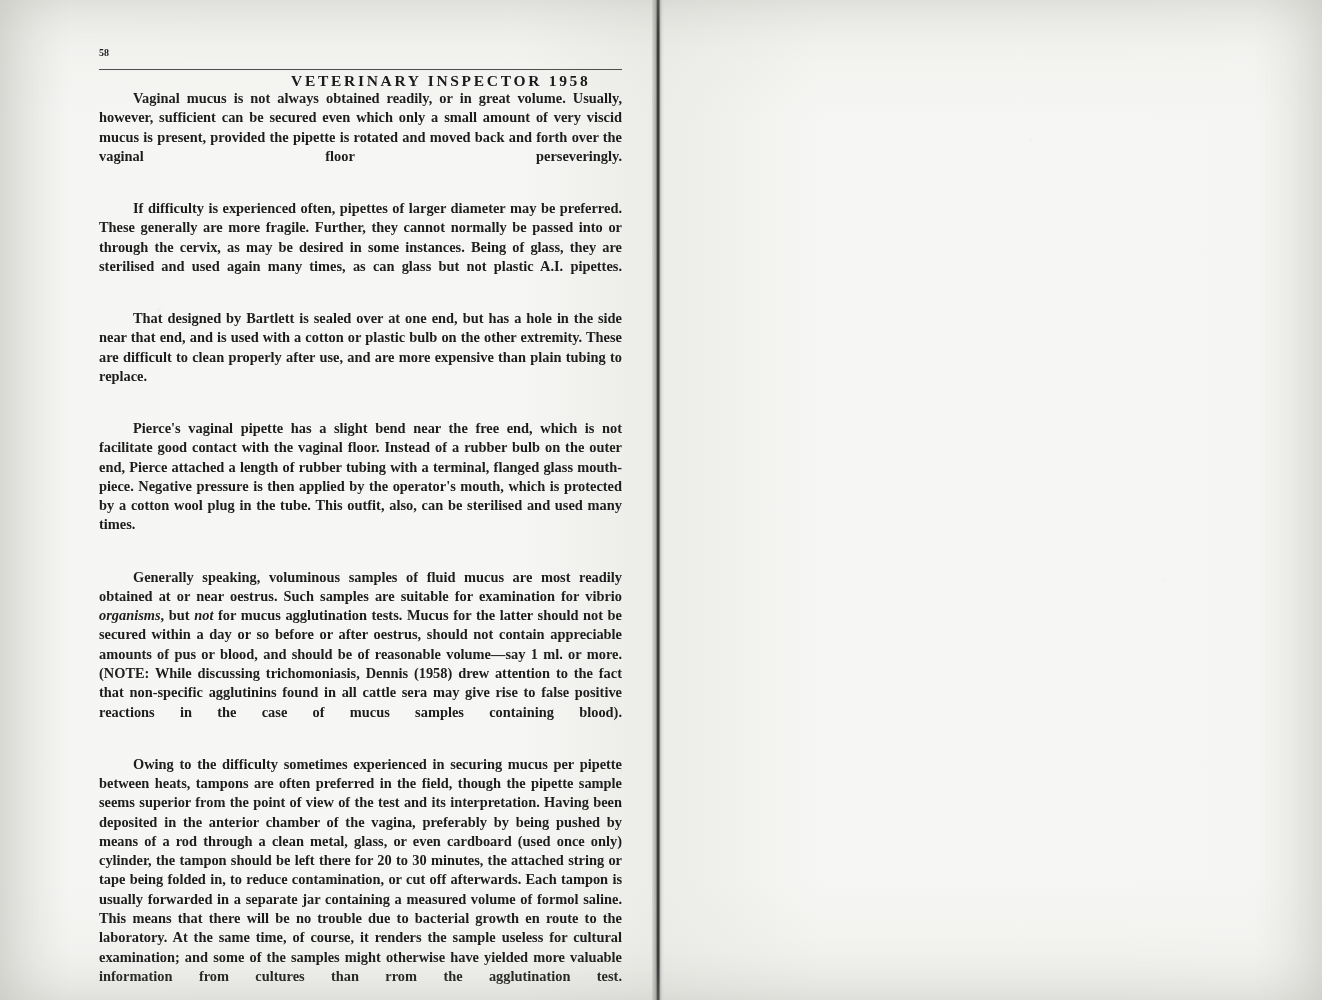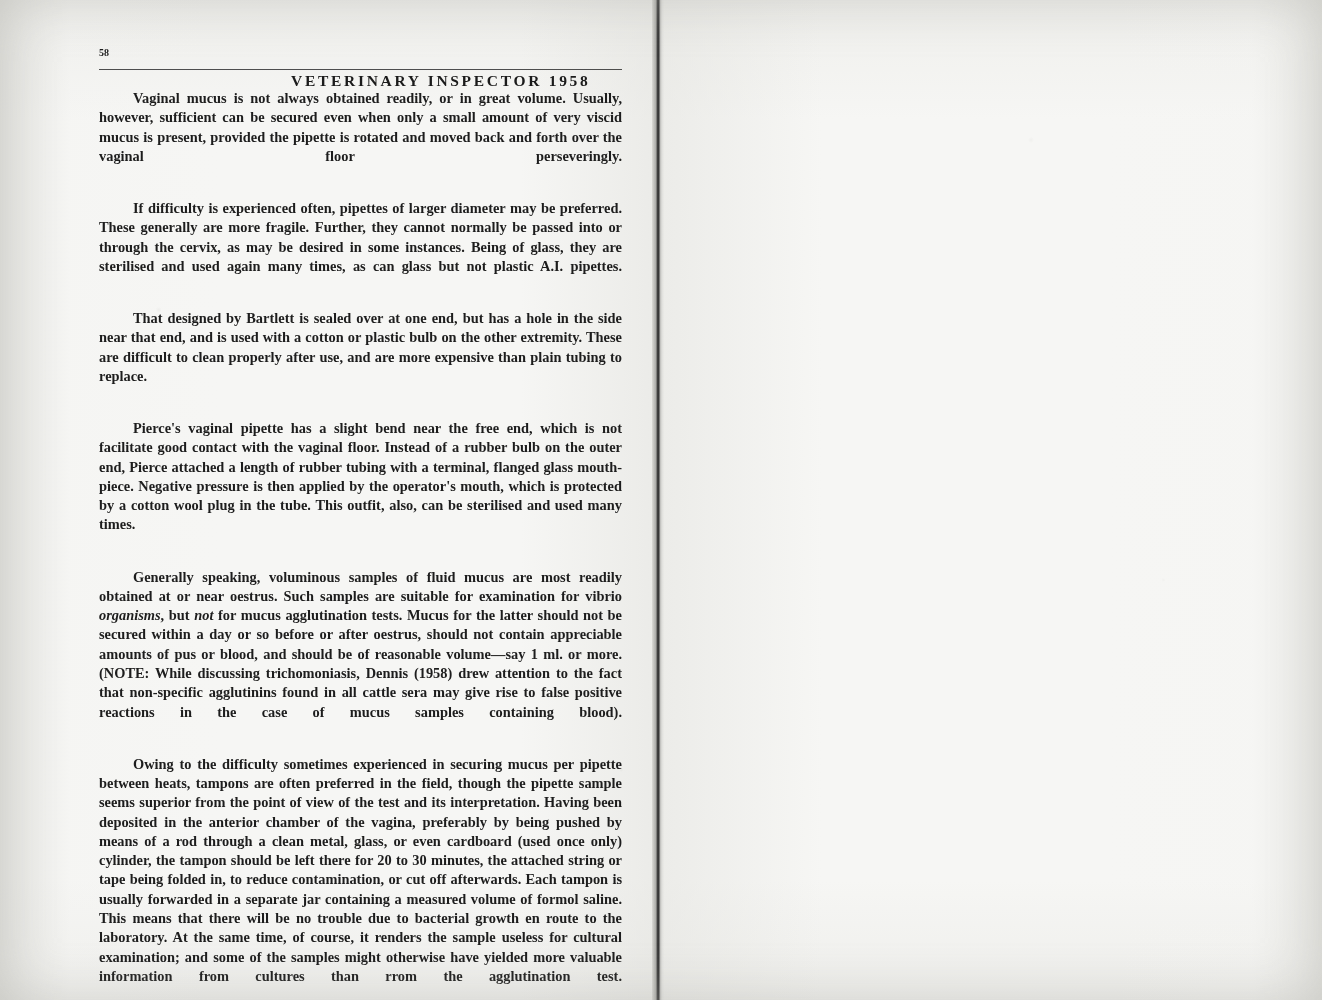--- a/index.html
+++ b/index.html
@@ -180,21 +180,21 @@
     <div class="typeblock">
 
       <div class="runhead">
         <span class="folio">58</span>
         <span class="runhead-title">VETERINARY INSPECTOR 1958</span>
       </div>
       <div class="rule"></div>
 
       <div class="body">
 
-        <p class="para">Vaginal mucus is not always obtained readily, or in great volume. Usually, however, sufficient can be secured even when only a small amount of very viscid mucus is present, provided the pipette is rotated and moved back and forth over the vaginal floor perseveringly.</p>
+        <p class="para">Vaginal mucus is not always obtained readily, or in great volume. Usually, however, sufficient can be secured even which only a small amount of very viscid mucus is present, provided the pipette is rotated and moved back and forth over the vaginal floor perseveringly.</p>
 
         <p class="para">If difficulty is experienced often, pipettes of larger diameter may be preferred. These generally are more fragile. Further, they cannot normally be passed into or through the cervix, as may be desired in some instances. Being of glass, they are sterilised and used again many times, as can glass but not plastic A.I. pipettes.</p>
 
         <p class="para">That designed by Bartlett is sealed over at one end, but has a hole in the side near that end, and is used with a cotton or plastic bulb on the other extremity. These are difficult to clean properly after use, and are more expensive than plain tubing to replace.</p>
 
         <p class="para">Pierce's vaginal pipette has a slight bend near the free end, which is not facilitate good contact with the vaginal floor. Instead of a rubber bulb on the outer end, Pierce attached a length of rubber tubing with a terminal, flanged glass mouth-piece. Negative pressure is then applied by the operator's mouth, which is protected by a cotton wool plug in the tube. This outfit, also, can be sterilised and used many times.</p>
 
         <p class="para"><span>Generally speaking, voluminous samples of fluid mucus are most readily obtained at or near oestrus. Such samples are suitable for examination for vibrio </span><i>organisms</i><span>, but </span><i>not</i><span> for mucus agglutination tests. Mucus for the latter should not be secured within a day or so before or after oestrus, should not contain appreciable amounts of pus or blood, and should be of reasonable volume—say 1 ml. or more. (NOTE: While discussing trichomoniasis, Dennis (1958) drew attention to the fact that non-specific agglutinins found in all cattle sera may give rise to false positive reactions in the case of mucus samples containing blood).</span></p>
 
         <p class="para">Owing to the difficulty sometimes experienced in securing mucus per pipette between heats, tampons are often preferred in the field, though the pipette sample seems superior from the point of view of the test and its interpretation. Having been deposited in the anterior chamber of the vagina, preferably by being pushed by means of a rod through a clean metal, glass, or even cardboard (used once only) cylinder, the tampon should be left there for 20 to 30 minutes, the attached string or tape being folded in, to reduce contamination, or cut off afterwards. Each tampon is usually forwarded in a separate jar containing a measured volume of formol saline. This means that there will be no trouble due to bacterial growth en route to the laboratory. At the same time, of course, it renders the sample useless for cultural examination; and some of the samples might otherwise have yielded more valuable information from cultures than rrom the agglutination test.</p>

